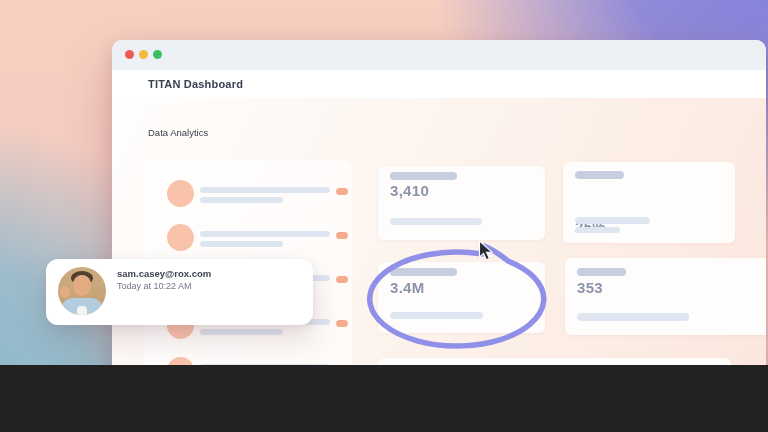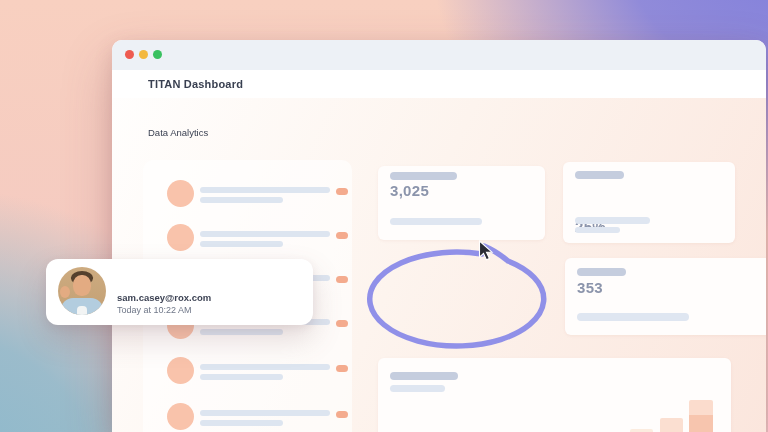--- a/index.html
+++ b/index.html
@@ -1,17 +1,17 @@
 <!DOCTYPE html>
 <html><head>
 <meta charset="utf-8">
 <style>
   html,body{margin:0;padding:0;background:#222;}
   .stage{
-    position:relative;width:768px;height:432px;overflow:hidden;
+    position:relative;width:768px;height:365px;overflow:hidden;
     font-family:"Liberation Sans",sans-serif;
     background:
       radial-gradient(620px 480px at 103% -10%, #8280dc 0%, rgba(133,131,220,.9) 26%, rgba(133,131,220,0) 58%),
       radial-gradient(520px 470px at -7% 109%, #8cb9cc 0%, rgba(140,185,204,.85) 28%, rgba(140,185,204,0) 60%),
       radial-gradient(430px 350px at 20% 128%, rgba(168,200,172,.8) 0%, rgba(168,200,172,0) 55%),
       linear-gradient(180deg,#f8d0c0 0%,#f5cbc1 55%,#efc9c8 100%);
   }
   
   .window{position:absolute;left:112px;top:40px;width:654px;height:392px;
     border-radius:10px 10px 0 0;overflow:hidden;background:#fff;
@@ -70,21 +70,21 @@
   
   .notif{position:absolute;left:46px;top:259px;width:267px;height:66px;background:#fff;border-radius:12px;
     box-shadow:0 14px 30px rgba(120,80,90,.20),0 3px 8px rgba(120,80,90,.10);}
   .photo{position:absolute;left:12px;top:8px;width:48px;height:48px;border-radius:50%;overflow:hidden;
     background:linear-gradient(180deg,#cdab80 0%,#c3a074 100%);}
   .photo .hair{position:absolute;left:13px;top:4px;width:22px;height:13px;border-radius:50% 50% 42% 42%;background:#55402d;}
   .photo .head{position:absolute;left:15px;top:8px;width:18px;height:21px;border-radius:46%;background:#e3ab82;}
   .photo .hand{position:absolute;left:2px;top:19px;width:10px;height:12px;border-radius:50%;background:#e3ab82;}
   .photo .shirt{position:absolute;left:3px;bottom:-7px;width:42px;height:24px;border-radius:12px 12px 0 0;background:#b3cddf;}
   .photo .tee{position:absolute;left:19px;bottom:0;width:10px;height:9px;border-radius:4px 4px 0 0;background:#f2f4f4;}
-  .notif .txt{position:absolute;left:71px;top:8px;font-size:9px;line-height:13px;color:#6f7788;margin-top:24px;}
+  .notif .txt{position:absolute;left:71px;top:8px;font-size:9px;line-height:13px;color:#6f7788;}
   .notif .email{font-size:9.5px;font-weight:700;color:#3d4354;}
   .notif a{color:#6a69ee;text-decoration:none;font-weight:500;cursor:pointer;}
 </style>
 </head>
 <body>
 
 <div class="stage">
 
   <div class="window">
     <div class="titlebar">
@@ -132,28 +132,33 @@
         <div class="row">
             <span class="av"></span>
             <span class="l1"></span>
             <span class="l2"></span>
             <span class="pill"></span>
           </div>
       </div>
 
       <div class="card c1">
         <span class="skel dark"></span>
-        <span class="stat-value">3,025</span>
+        <span class="stat-value">3,410</span>
         <span class="skel light lb1"></span>
       </div>
       <div class="card c2">
         <span class="skel dark"></span>
         <span class="stat-value">25%</span>
         <span class="skel light lb1"></span>
         <span class="skel light lb2"></span>
+      </div>
+      <div class="card c3">
+        <span class="skel dark"></span>
+        <span class="stat-value">3.4M</span>
+        <span class="skel light lb1"></span>
       </div>
       <div class="card c4">
         <span class="skel dark"></span>
         <span class="stat-value">353</span>
         <span class="skel light lb1"></span>
       </div>
 
       <div class="card c5">
         <span class="skel dark"></span>
         <span class="skel light lb1"></span>

